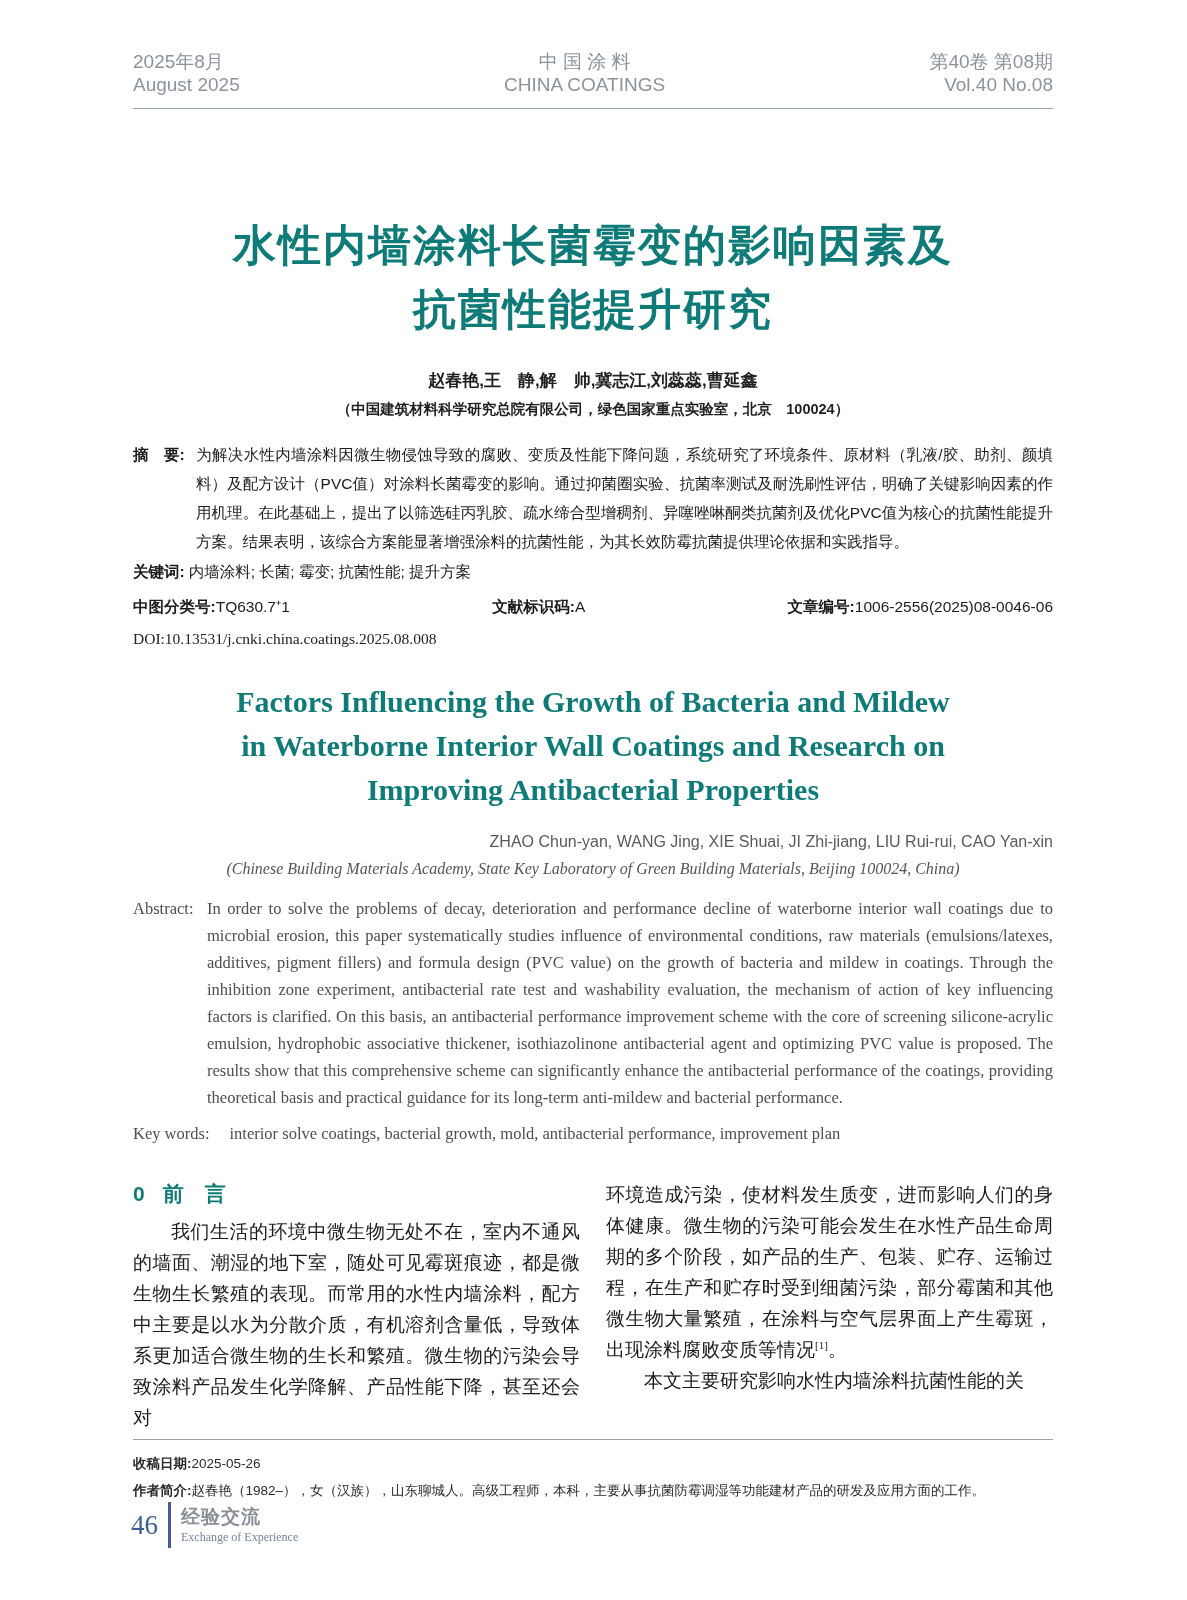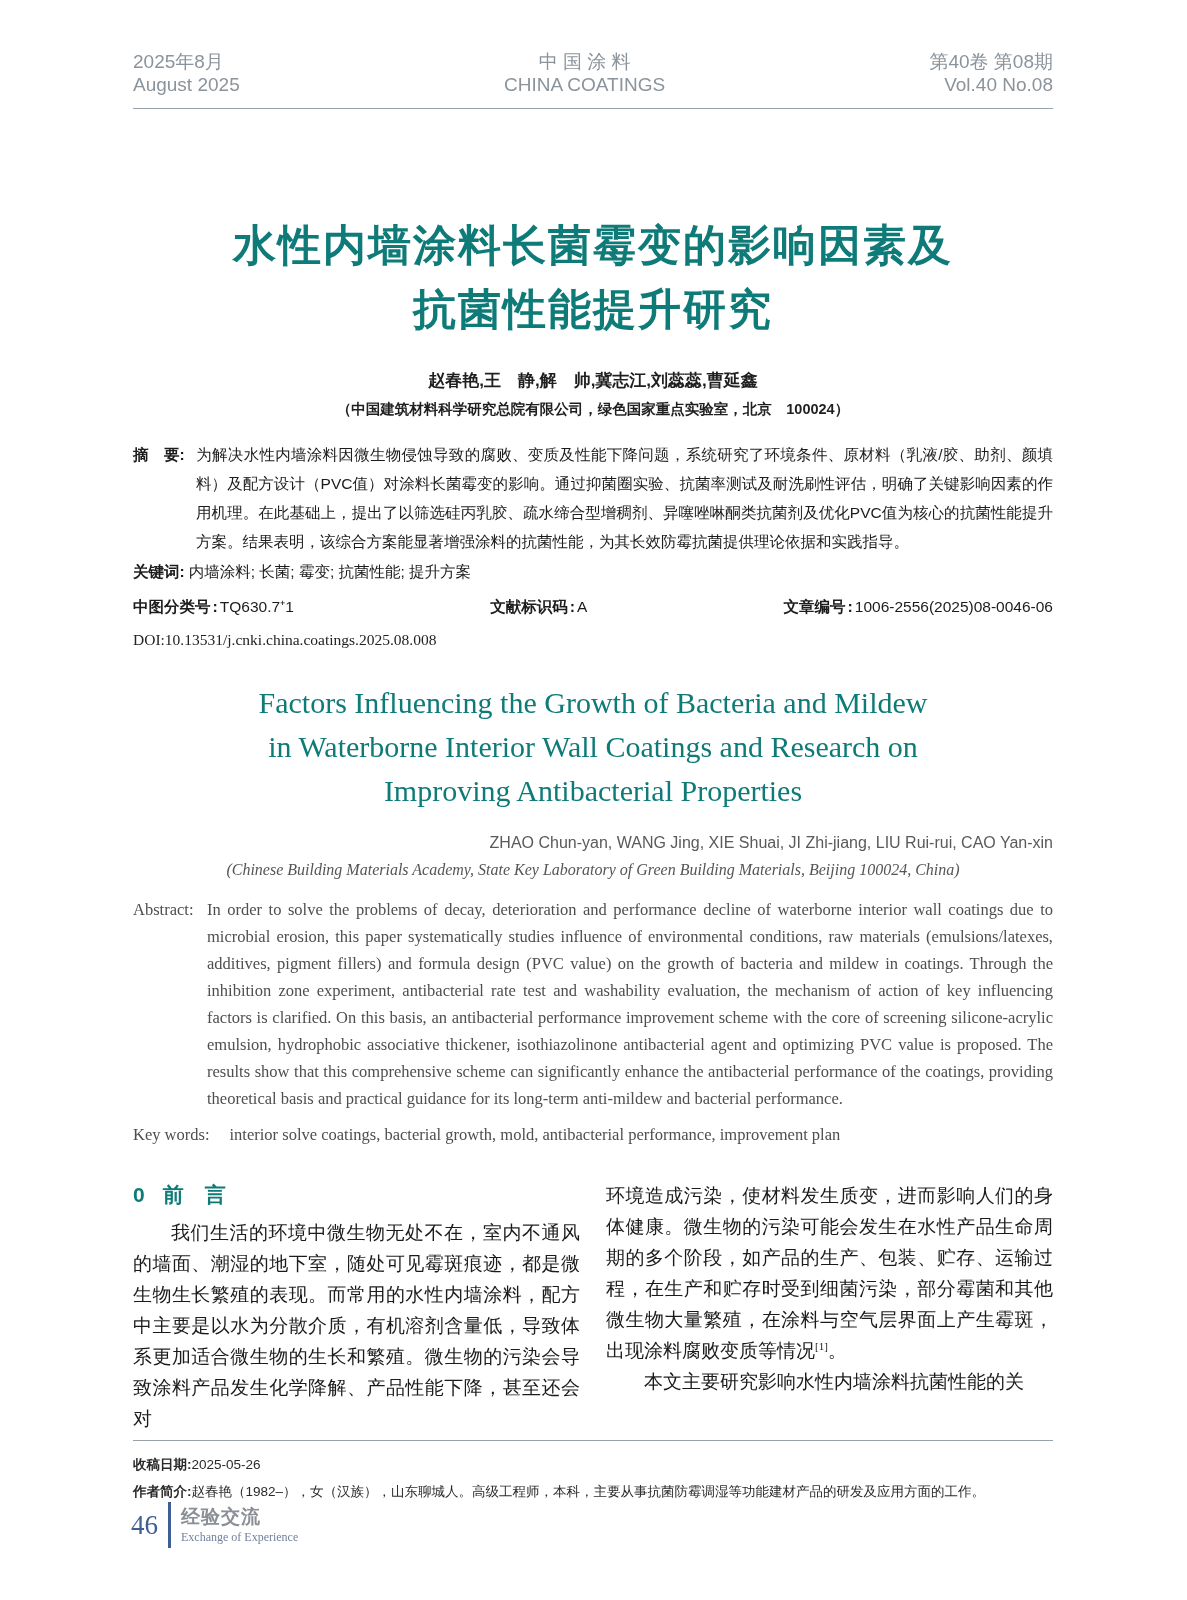--- a/index.html
+++ b/index.html
@@ -43,30 +43,30 @@
   }
   .hang { padding-left:63px; text-indent:-63px; }
   .hang .hlabel { display:inline-block; width:63px; text-indent:0; font-weight:bold; }
   .keywords-zh { font-size:15.5px; line-height:29px; color:#1c1c1c; margin-top:1px; }
   .keywords-zh .klabel { font-weight:bold; margin-right:4px;text-align:right; }
 
   .class-row {
     margin-top:9px; display:flex; justify-content:space-between;
     font-size:15.5px; line-height:24px; color:#1c1c1c;
   }
-  .class-row .clabel { font-weight:bold;font-family:Liberation Mono, monospace; }
+  .class-row .clabel { font-weight:bold; }
   .doi-line {
     margin-top:9px; font-family:"Liberation Serif", serif;
     font-size:15.5px; line-height:22px; color:#222;
   }
 
   
   .title-en {
     margin-top:30px; text-align:center; color:#0e7b78;
-    font-family:"Liberation Serif", serif; font-weight:normal;
+    font-family:"Liberation Serif", serif; font-weight:bold;
     font-size:30px; line-height:44px;
   }
   .authors-en {
     margin-top:18px; text-align:right; font-size:16px; color:#5a5a5a; line-height:24px;
   }
   .affiliation-en {
     margin-top:3px; text-align:center; font-family:"Liberation Serif", serif;
     font-style:italic; font-size:16px; color:#555; line-height:24px;
   }
 

